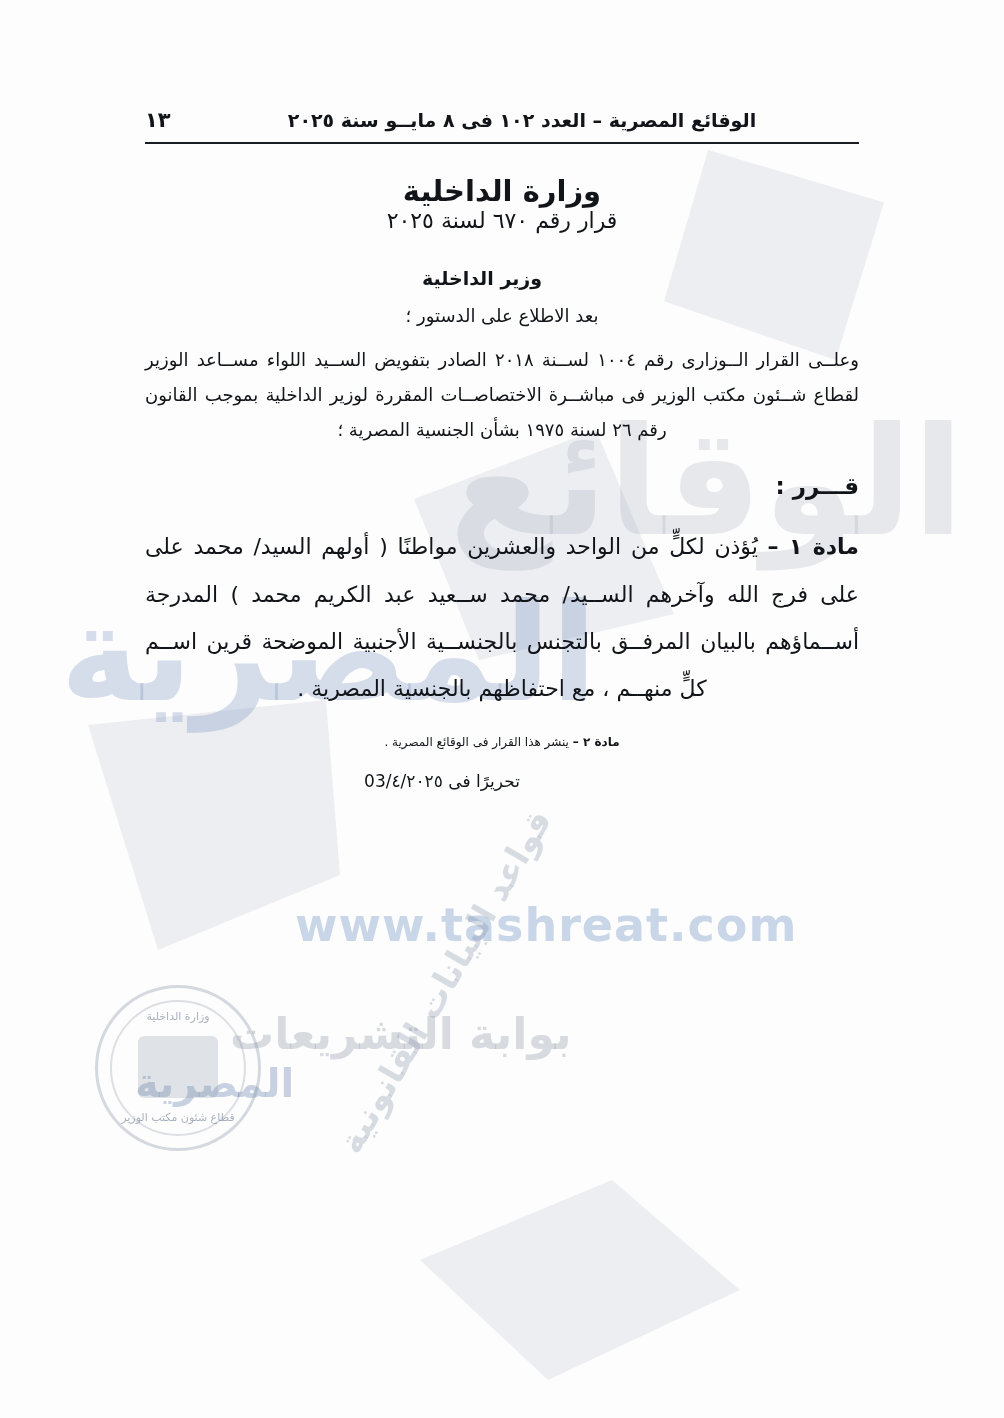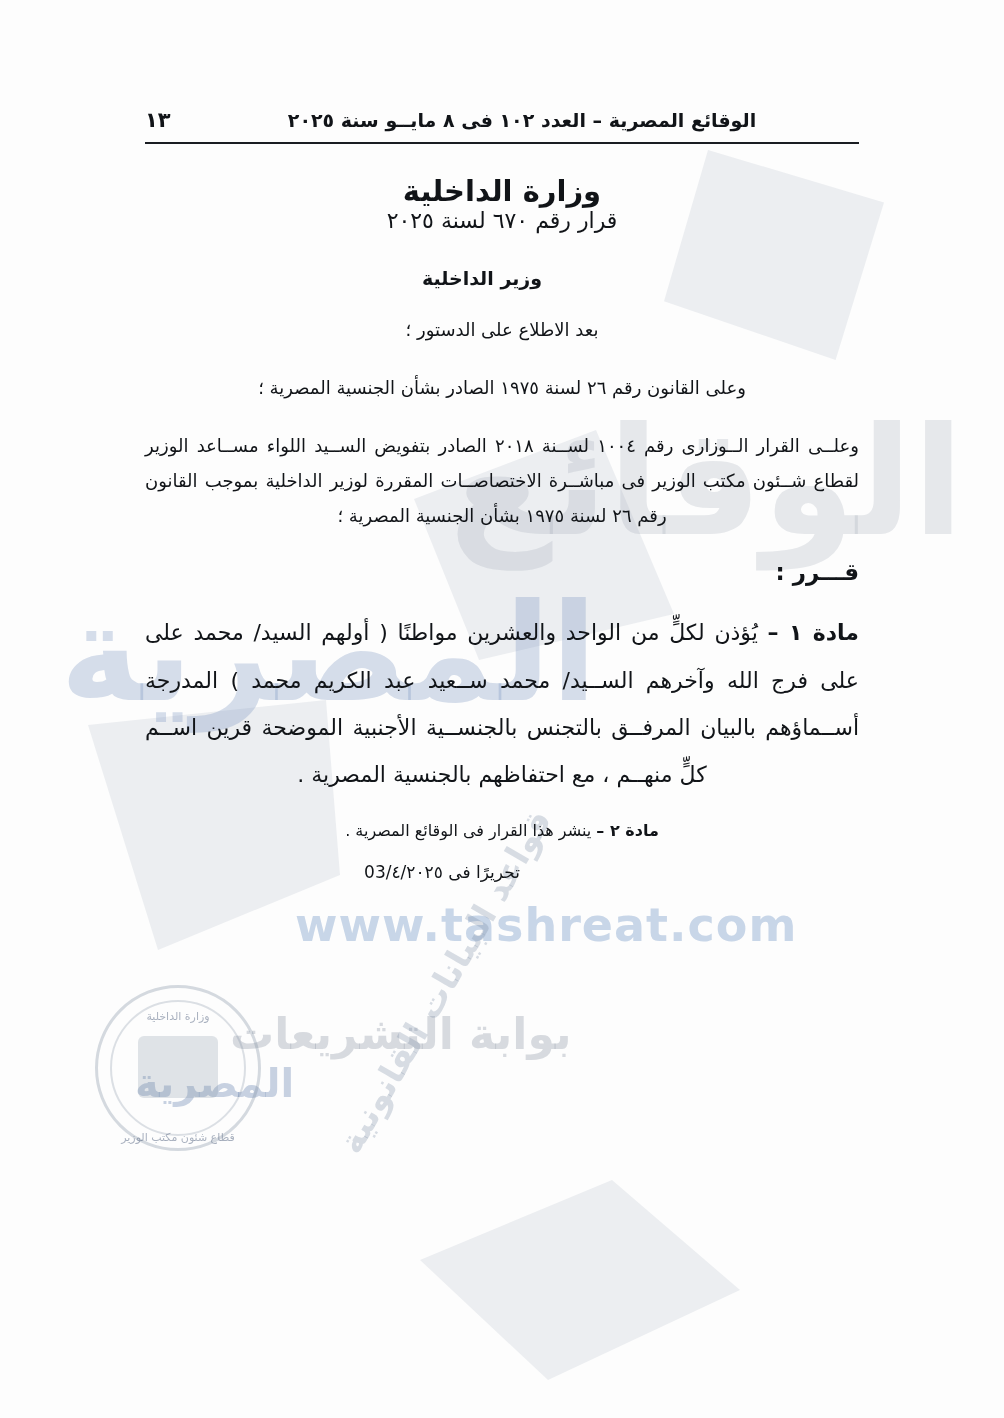--- a/index.html
+++ b/index.html
@@ -95,21 +95,21 @@
   }
   .wm-seal-top, .wm-seal-bottom {
     position: absolute;
     left: 0;
     right: 0;
     text-align: center;
     font-size: 11px;
     color: rgba(100, 115, 140, 0.55);
   }
   .wm-seal-top { top: 22px; }
-  .wm-seal-bottom { bottom: 4px; }
+  .wm-seal-bottom { bottom: 24px; }
   .wm-seal-center {
     position: absolute;
     top: 48px;
     left: 40px;
     width: 80px;
     height: 62px;
     background: rgba(120, 135, 155, 0.22);
     border-radius: 6px;
   }
   .wm-blob {
@@ -178,21 +178,21 @@
     font-weight: normal;
   }
   .minister {
     margin-top: 34px;
     text-align: center;
     font-size: 19px;
     font-weight: bold;
     padding-right: 40px;
   }
   .para {
-    margin-top: 23px;
+    margin-top: 9px;
     font-size: 18px;
     line-height: 1.95;
     text-align: justify;
     text-align-last: center;
   }
   .para.center {
     text-align: center;
   }
   .decided {
     margin-top: 26px;
@@ -203,21 +203,21 @@
   .article {
     margin-top: 24px;
     font-size: 22px;
     line-height: 2.15;
     text-align: justify;
     text-align-last: center;
   }
   .article b { font-weight: bold; }
   .article-2 {
     margin-top: 22px;
-    font-size: 16px;
+    font-size: 12px;
     text-align: center;
   }
   .dateline {
     margin-top: 18px;
     font-size: 17px;
     text-align: center;
     padding-right: 120px;
     line-height: 1.7;
   }
   .sign-block {
@@ -265,21 +265,20 @@
       <div class="header-title">الوقائع المصرية – العدد ١٠٢ فى ٨ مايــو سنة ٢٠٢٥</div>
       <div class="page-number">١٣</div>
     </div>
     <div class="rule"></div>
 
     <div class="ministry">وزارة الداخلية</div>
     <div class="decree-no">قرار رقم ٦٧٠ لسنة ٢٠٢٥</div>
     <div class="minister">وزير الداخلية</div>
 
     <div class="para center">بعد الاطلاع على الدستور ؛</div>
-    <div class="para center">وعلى القانون رقم ٢٦ لسنة ١٩٧٥ الصادر بشأن الجنسية المصرية ؛</div>
     <div class="para">وعلــى القرار الــوزارى رقم ١٠٠٤ لســنة ٢٠١٨ الصادر بتفويض الســيد اللواء مســاعد الوزير لقطاع شــئون مكتب الوزير فى مباشــرة الاختصاصــات المقررة لوزير الداخلية بموجب القانون رقم ٢٦ لسنة ١٩٧٥ بشأن الجنسية المصرية ؛</div>
 
     <div class="decided">قـــرر :</div>
 
     <div class="article">
       <b>مادة ١ –</b>
       <span>يُؤذن لكلٍّ من الواحد والعشرين مواطنًا ( أولهم السيد/ محمد على على فرج الله وآخرهم الســيد/ محمد ســعيد عبد الكريم محمد ) المدرجة أســماؤهم بالبيان المرفــق بالتجنس بالجنســية الأجنبية الموضحة قرين اســم كلٍّ منهــم ، مع احتفاظهم بالجنسية المصرية .</span>
     </div>
 
     <div class="article-2">

